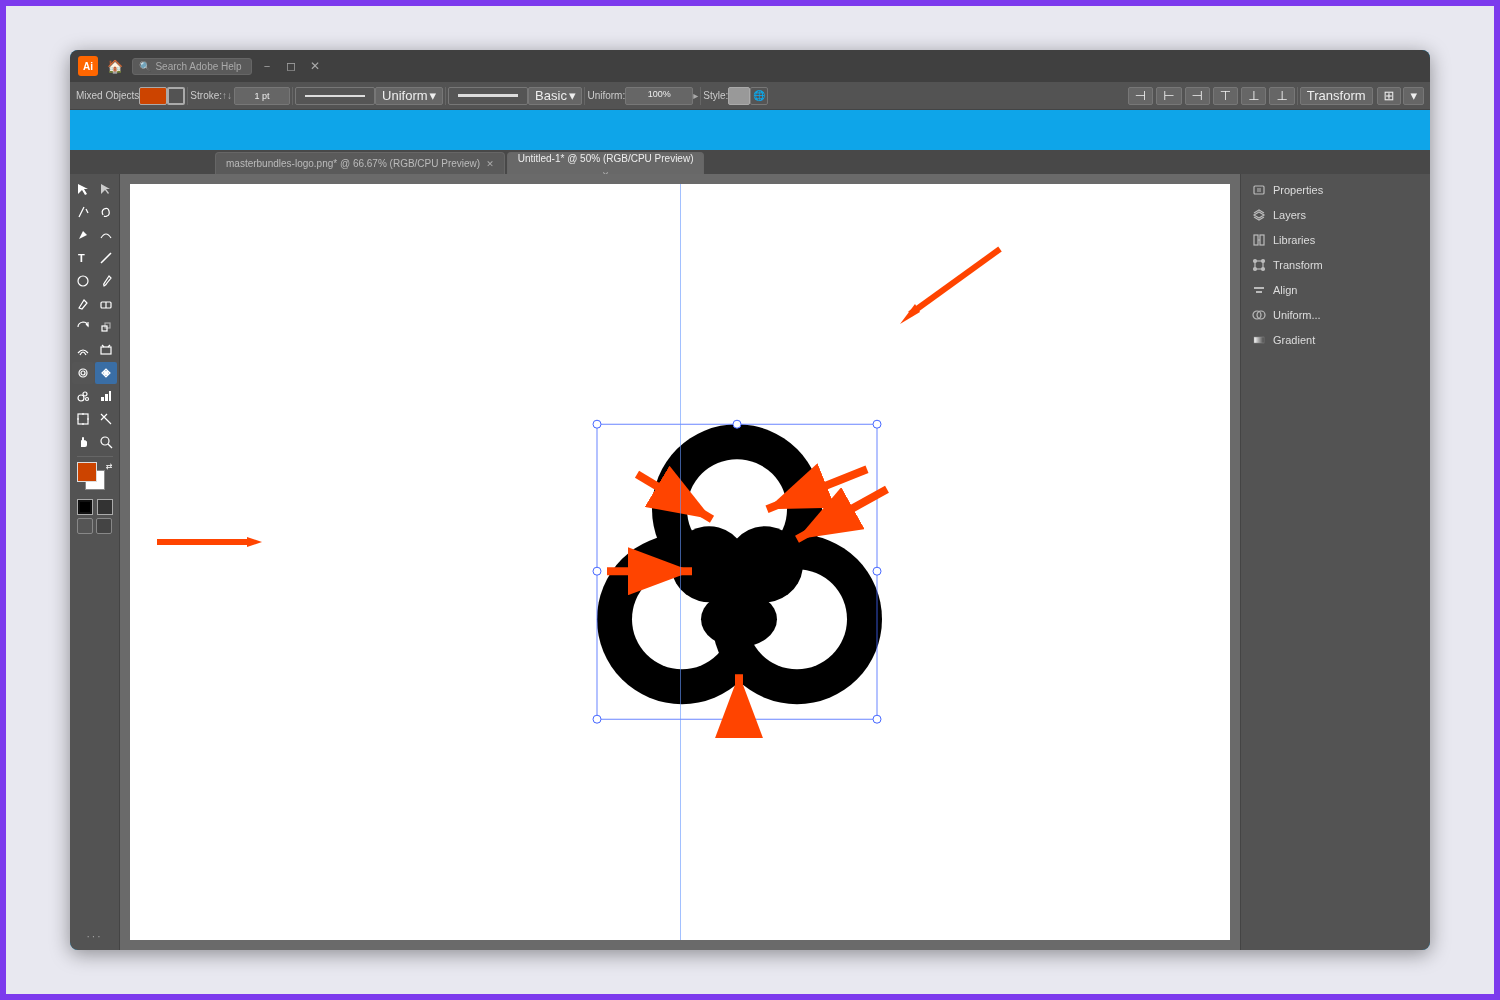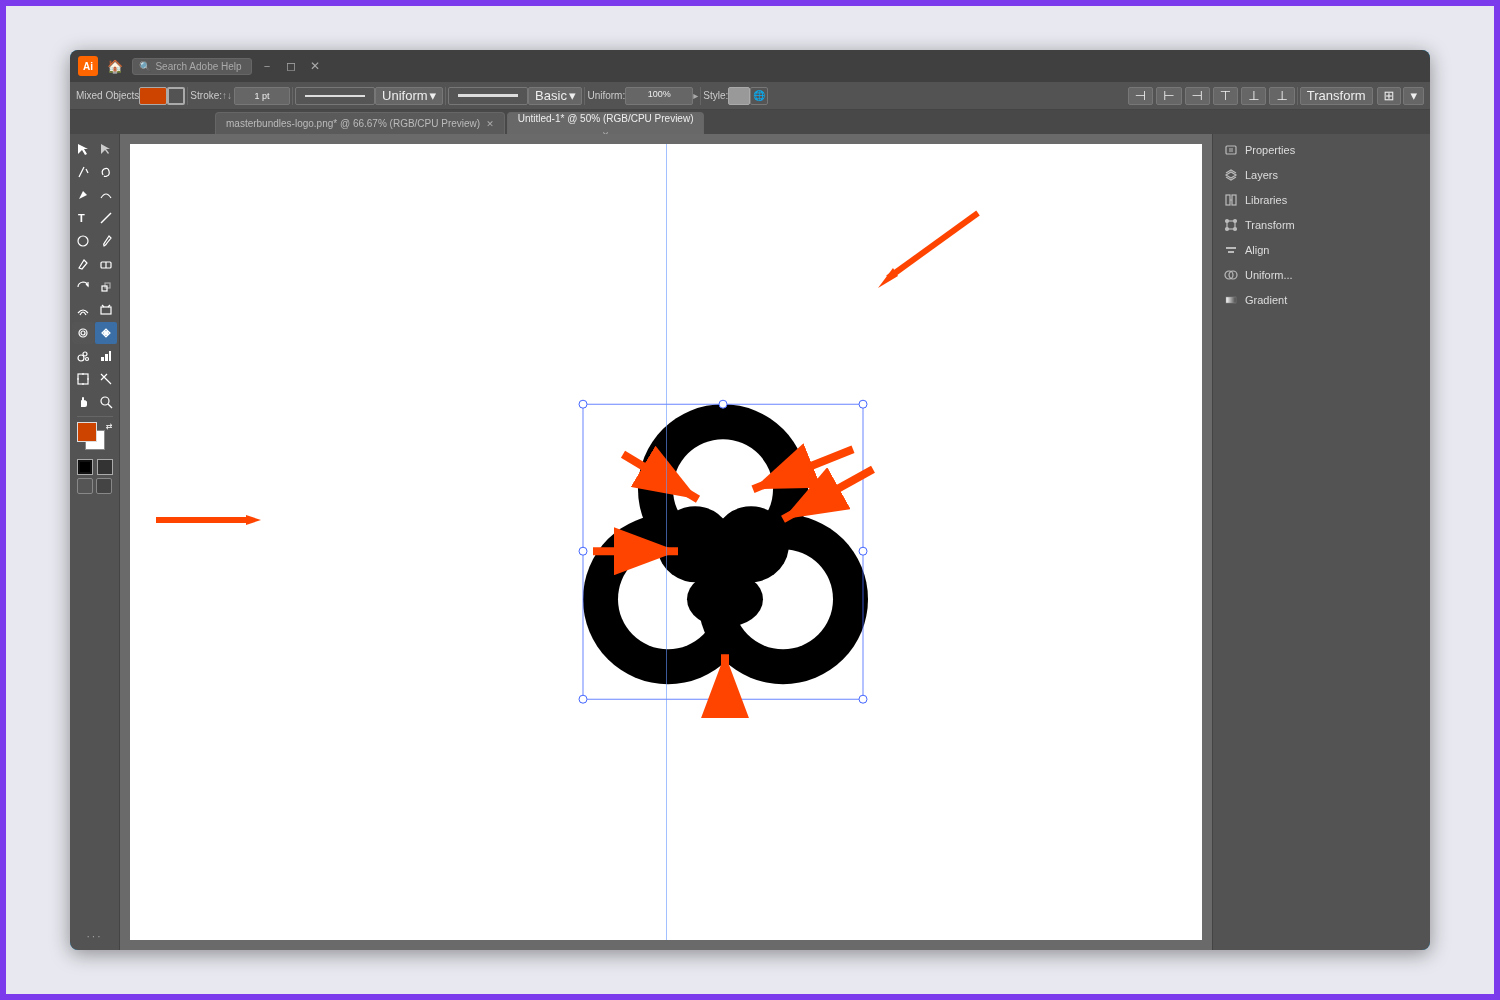--- a/index.html
+++ b/index.html
@@ -145,20 +145,21 @@
     }
 
     
     .tab-bar {
       height: 24px;
       background: #484848;
       display: flex;
       align-items: flex-end;
       padding-left: 145px;
       flex-shrink: 0;
+      margin-top: 40px;
     }
     .tab {
       height: 22px;
       padding: 0 10px;
       background: #5a5a5a;
       color: #bbb;
       font-size: 10px;
       display: flex;
       align-items: center;
       gap: 6px;
@@ -266,21 +267,21 @@
       height: 360px;
     }
 
     .rings-svg {
       width: 100%;
       height: 100%;
     }
 
     
     .right-panel {
-      width: 218px;
+      width: 190px;
       background: #535353;
       display: flex;
       flex-direction: column;
       border-left: 1px solid #444;
       flex-shrink: 0;
       padding: 4px;
       gap: 1px;
     }
     .panel-item {
       display: flex;

